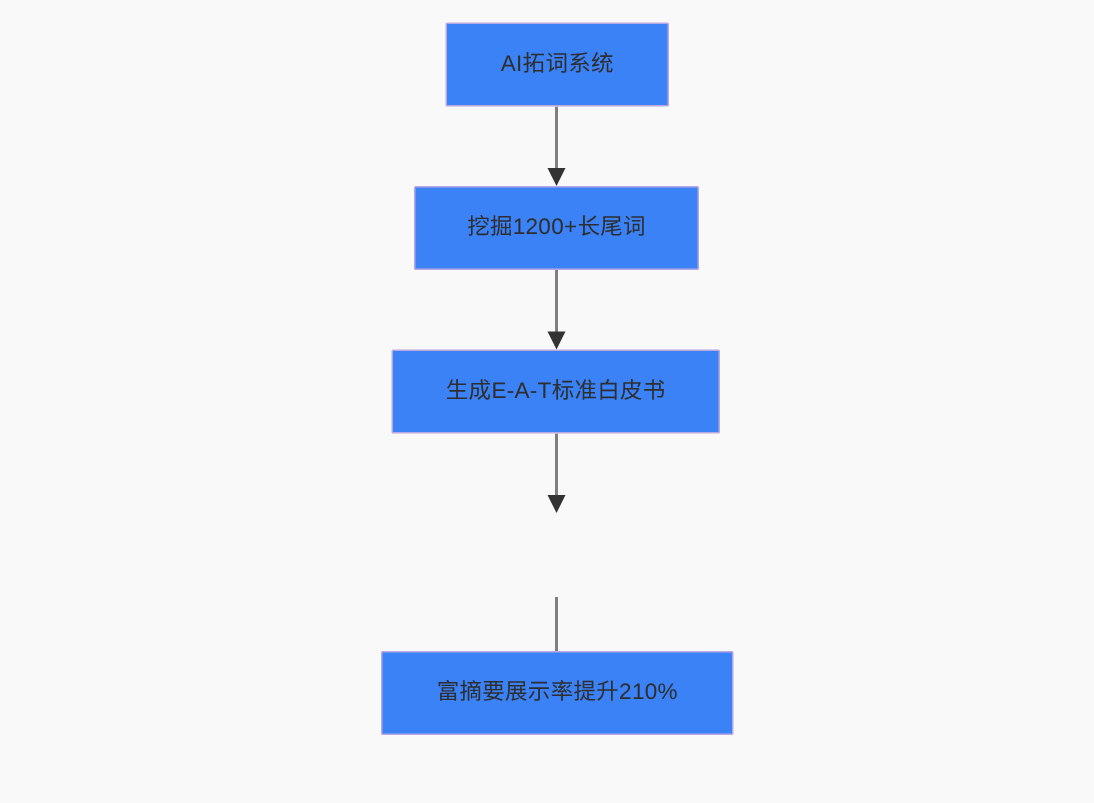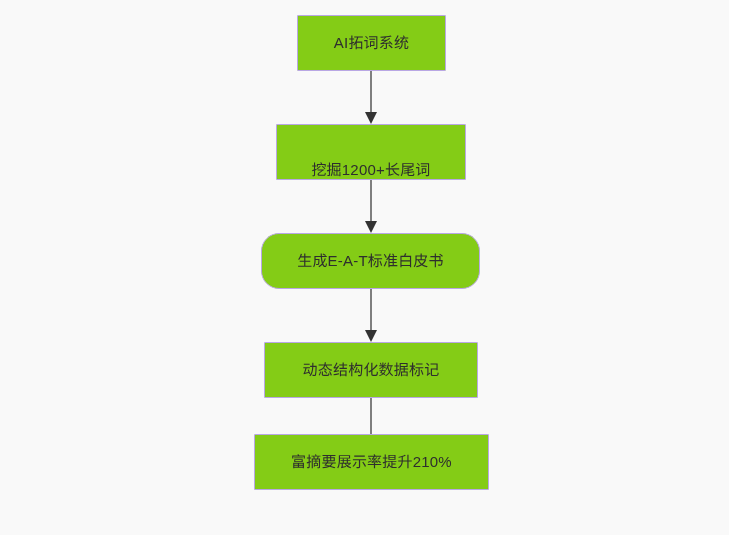--- a/index.html
+++ b/index.html
@@ -20,21 +20,21 @@
     width: 729px;
     height: 535px;
   }
 
   .node {
     position: absolute;
     box-sizing: border-box;
     display: flex;
     align-items: center;
     justify-content: center;
-    background: #84cc16;
+    background: #3b82f6;
     border: 1px solid #b9a7e4;
     border-radius: 1px;
   }
 
   .node-label {
     font-size: 15px;
     line-height: 1.2;
     color: #2e2e2e;
     letter-spacing: 0.2px;
     white-space: nowrap;
@@ -78,29 +78,26 @@
 
   <svg class="edge" style="left:356px; top:393px; width:30px; height:63px;" viewBox="0 0 30 63">
     <line class="edge-line" x1="15" y1="5" x2="15" y2="50"></line>
     <polygon class="edge-head" points="15,58 9,46 21,46"></polygon>
   </svg>
 
   <div class="node" style="left:297px; top:15px; width:149px; height:56px;">
     <span class="node-label">AI拓词系统</span>
   </div>
 
-  <div class="node" style="left:276px; top:124px; width:190px; height:56px;align-items:flex-end;">
+  <div class="node" style="left:276px; top:124px; width:190px; height:56px;">
     <span class="node-label">挖掘1200+长尾词</span>
   </div>
 
-  <div class="node" style="left:261px; top:233px; width:219px; height:56px;border-radius:18px;">
+  <div class="node" style="left:261px; top:233px; width:219px; height:56px;">
     <span class="node-label">生成E-A-T标准白皮书</span>
   </div>
 
-  <div class="node" style="left:264px; top:342px; width:214px; height:56px;">
-    <span class="node-label">动态结构化数据标记</span>
-  </div>
 
   <div class="node" style="left:254px; top:434px; width:235px; height:56px;">
     <span class="node-label">富摘要展示率提升210%</span>
   </div>
 
 </div>
 
 </body></html>

